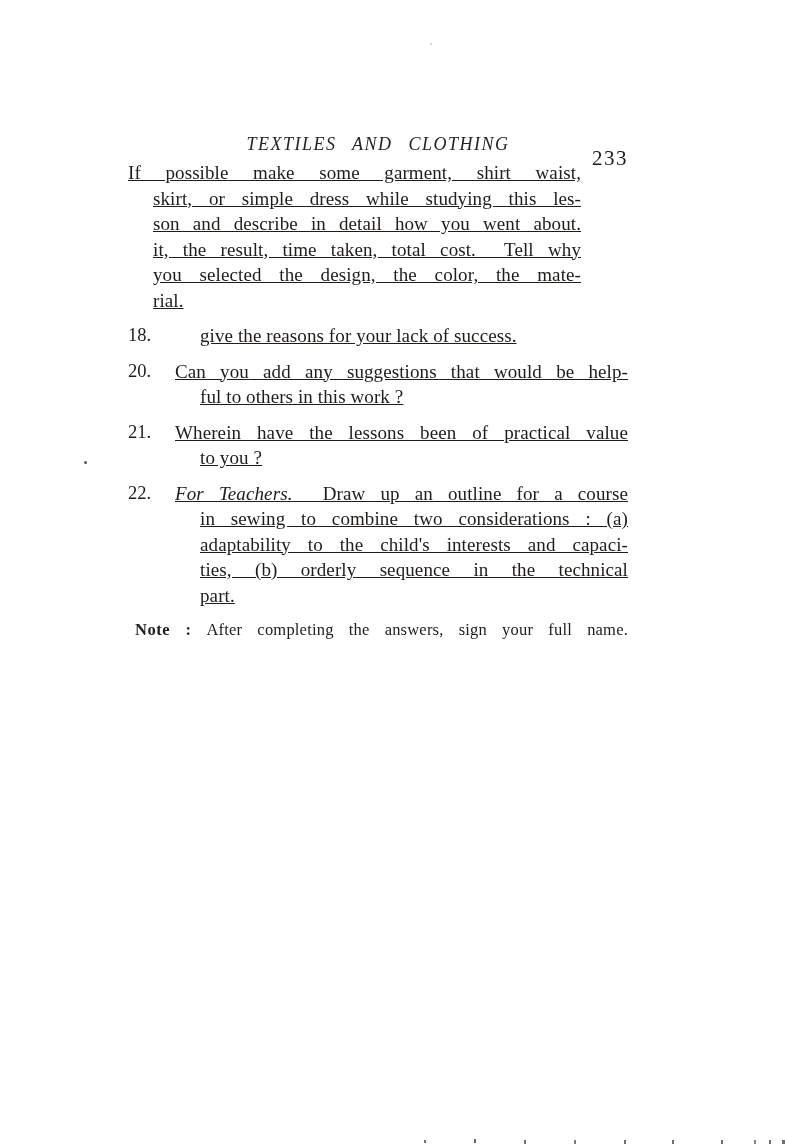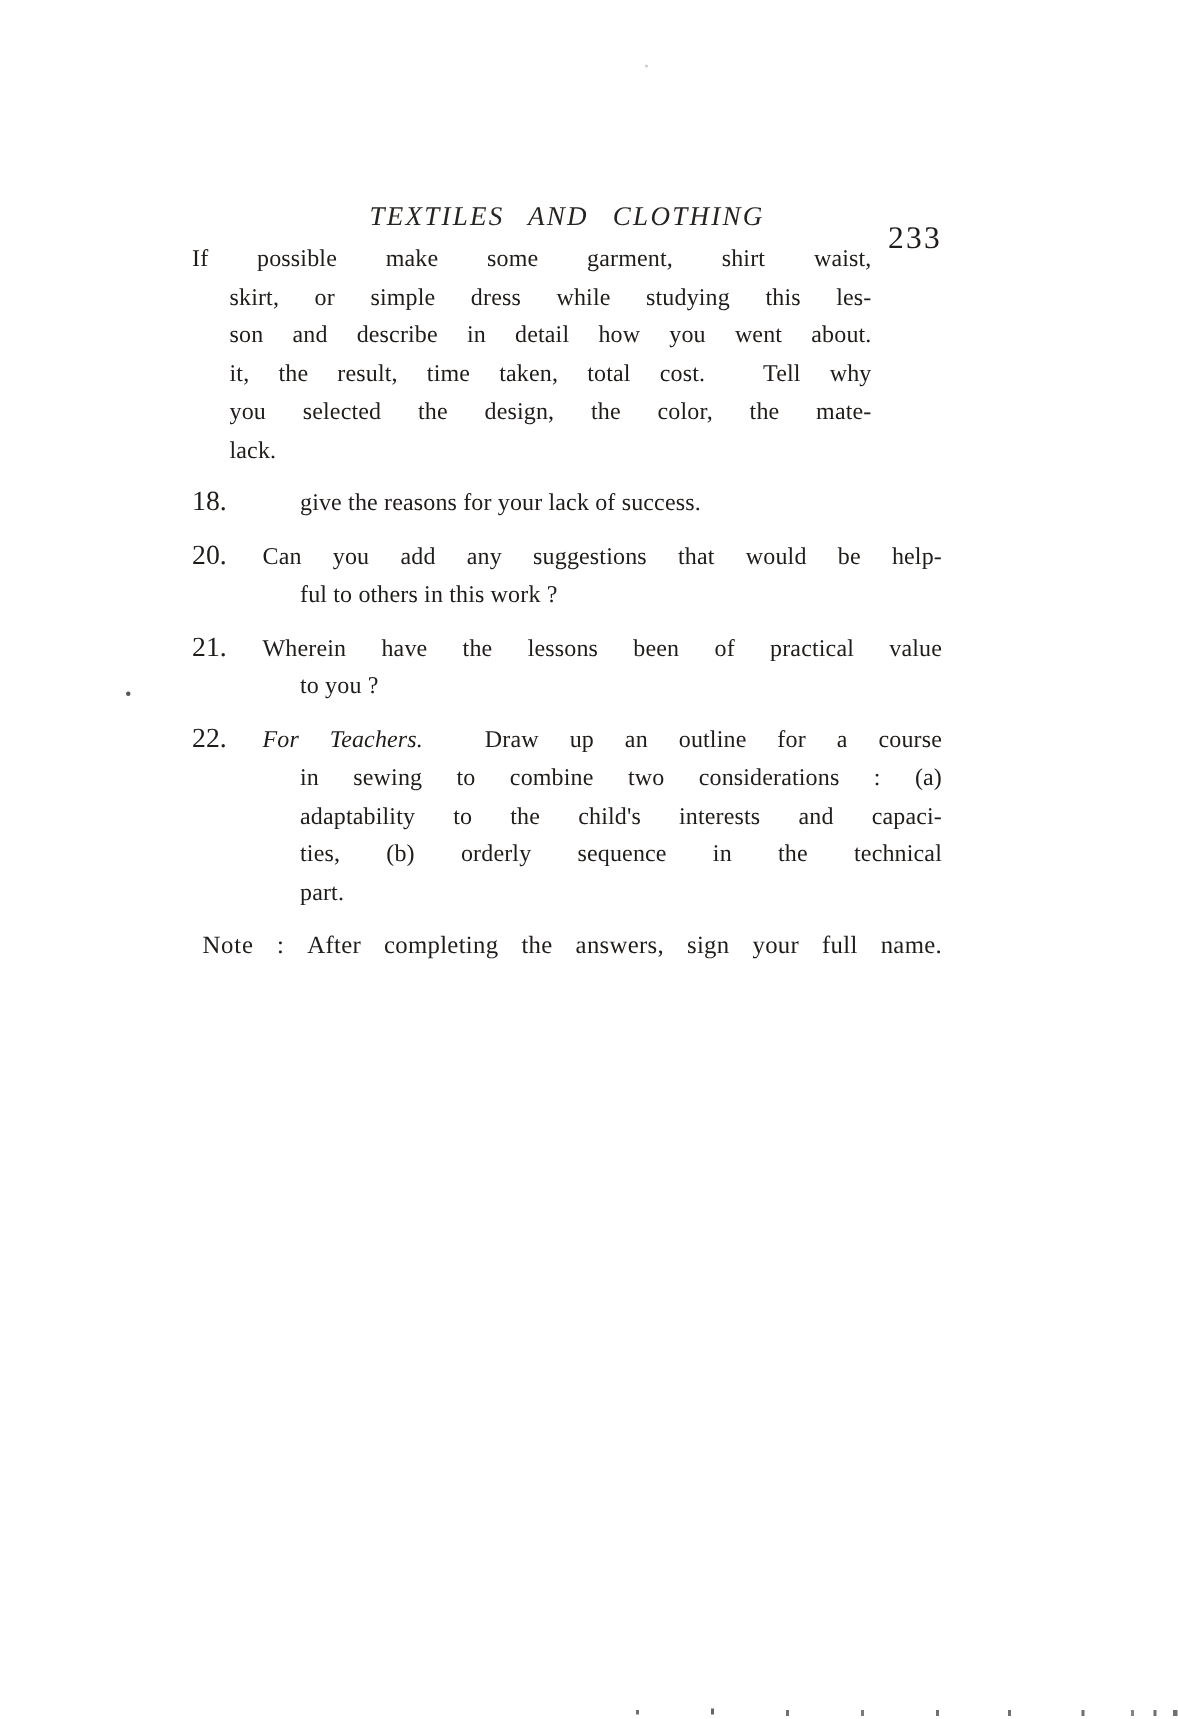--- a/index.html
+++ b/index.html
@@ -31,62 +31,63 @@
     letter-spacing: 1.5px;
   }
   .item { display: flex; margin-bottom: 10px; }
   .item-number {
     width: 47px; flex: none;
     font-size: 18.5px;
     line-height: 25.5px;
   }
   .item-lines { width: 453px; }
   .tline {
-    font-size: 16px;
+    font-size: 19px;
     line-height: 25.5px;
     letter-spacing: 0.1px;
     text-align: justify;
     text-align-last: justify;
     white-space: pre-wrap;
     padding-left: 25px;
+    text-decoration: underline;
   }
   .tline.first { padding-left: 0; }
   .tline.final { text-align-last: left; }
   .it { font-style: italic; }
   .note-row {
     margin-top: 1px;
     padding-left: 7px;
     font-size: 16.5px;
     line-height: 23px;
     letter-spacing: 0.2px;
     text-align: justify;
     text-align-last: justify;
   }
-  .note-label { margin-right: 15px; letter-spacing: 0.5px; }
+  .note-label { margin-right: 15px; letter-spacing: 0.5px; font-weight: bold; }
   .artifact { position: absolute; background: #333; }
   .round { border-radius: 50%; }
 </style>
 </head>
 <body>
 
 <div class="page">
 
   <div class="header">
     <div class="running-head">TEXTILES AND CLOTHING</div>
     <div class="page-number">233</div>
   </div>
 
   <div class="item">
     <div class="item-lines">
       <div class="tline first">If possible make some garment, shirt waist,</div>
       <div class="tline">skirt, or simple dress while studying this les-</div>
       <div class="tline">son and describe in detail how you went about.</div>
       <div class="tline">it, the result, time taken, total cost.  Tell why</div>
       <div class="tline">you selected the design, the color, the mate-</div>
-      <div class="tline final">lack.</div>
+      <div class="tline final">rial.</div>
     </div>
   </div>
 
 
   <div class="item">
     <div class="item-number">18.</div>
     <div class="item-lines">
       <div class="tline final">give the reasons for your lack of success.</div>
     </div>
   </div>

